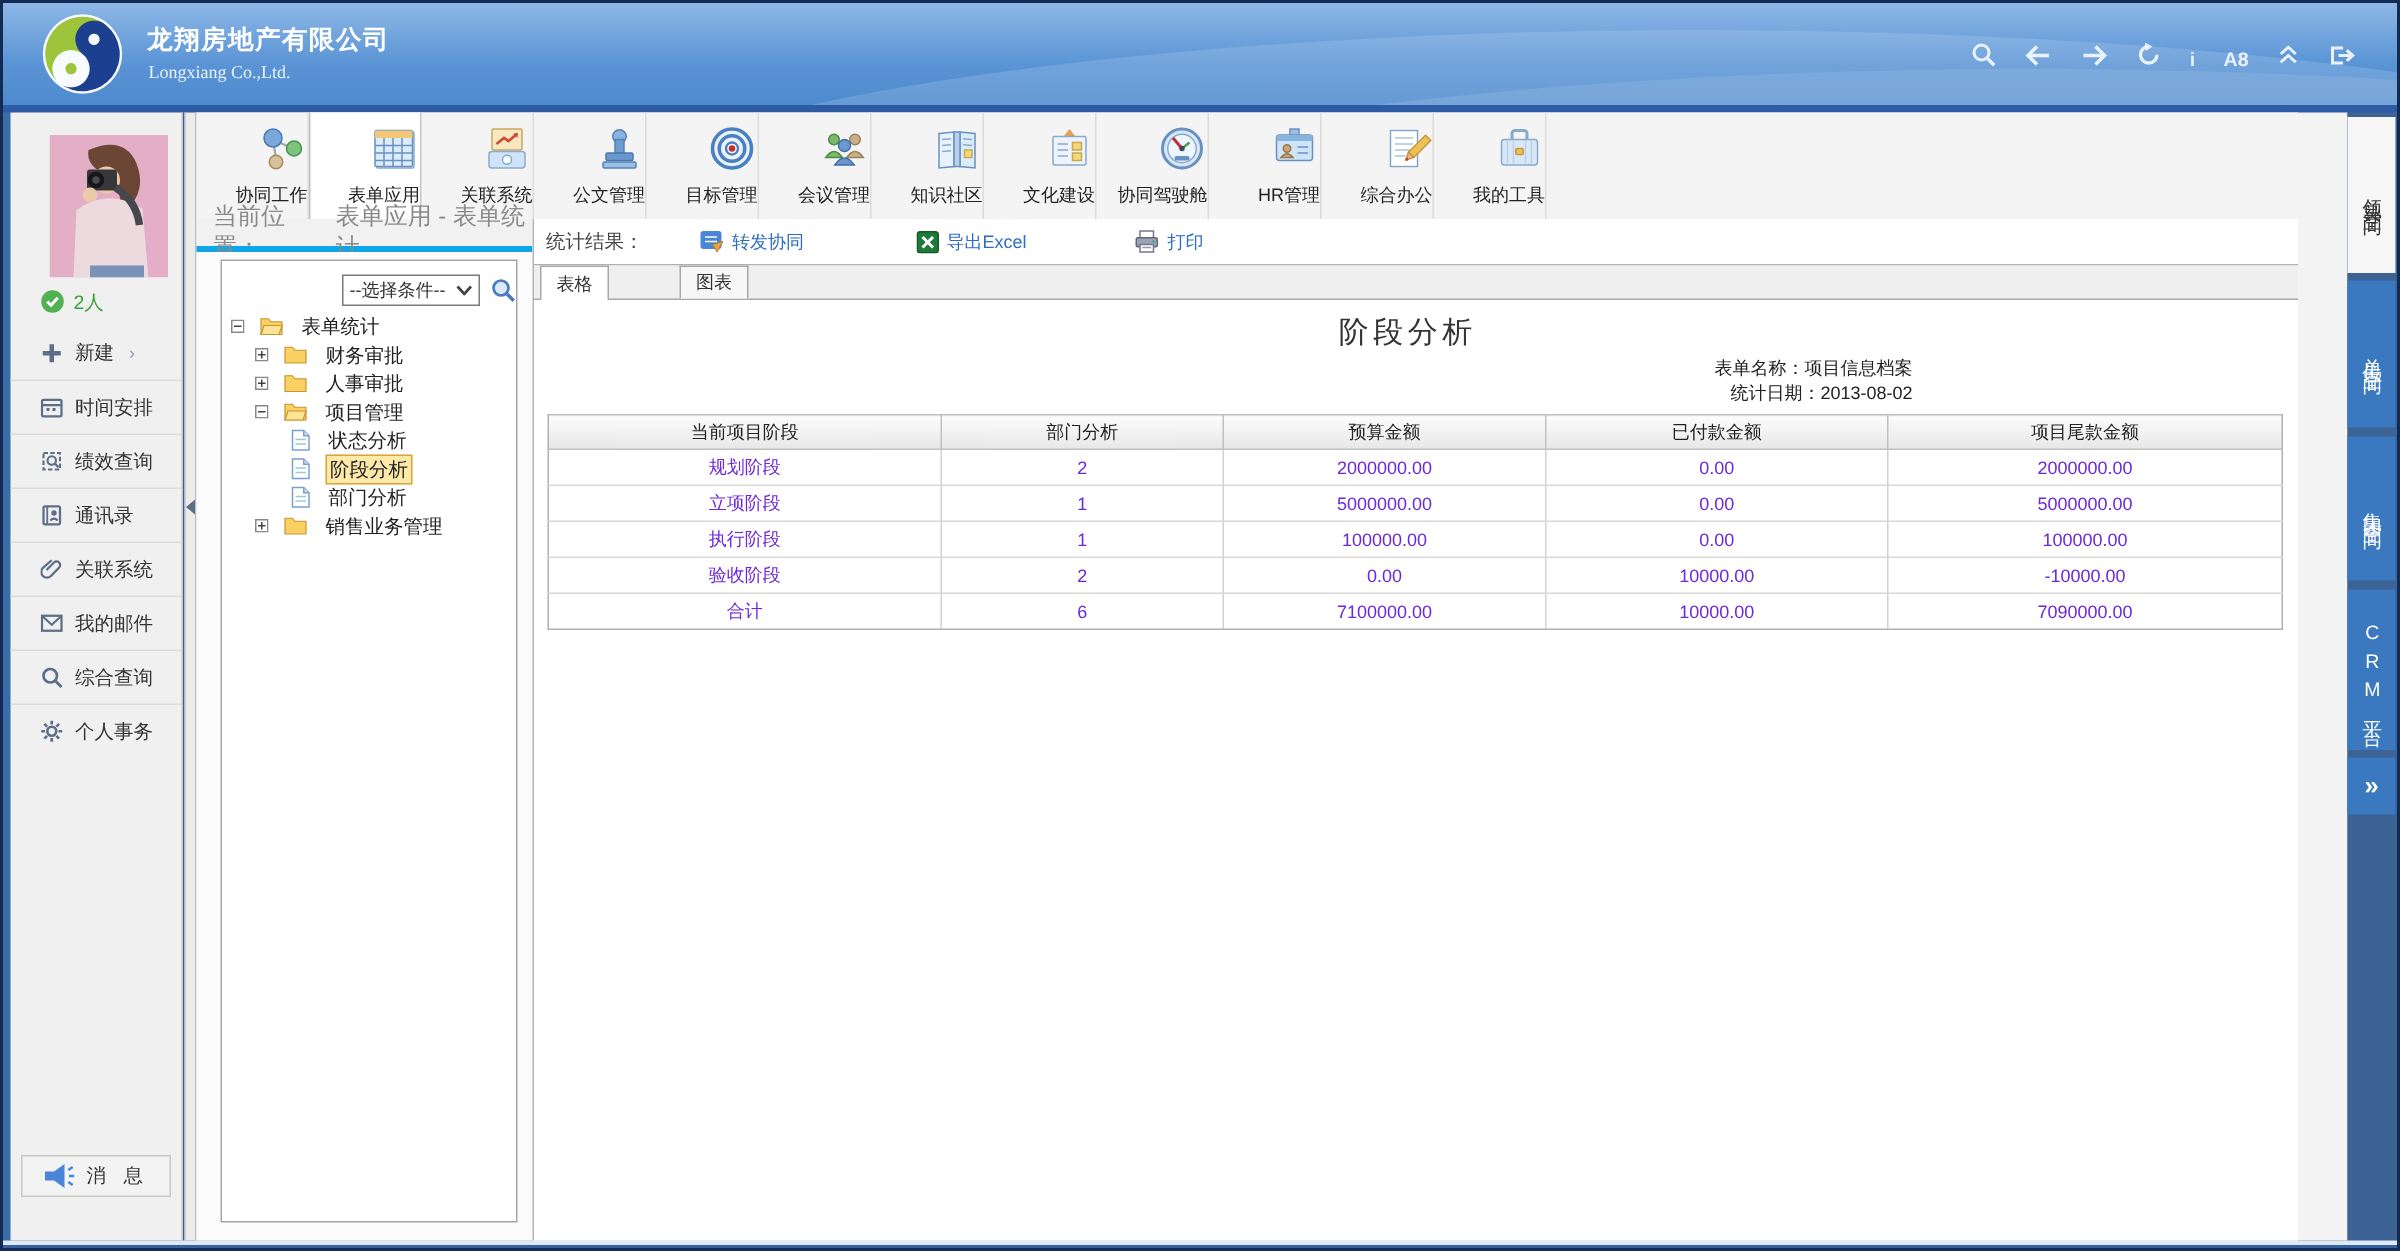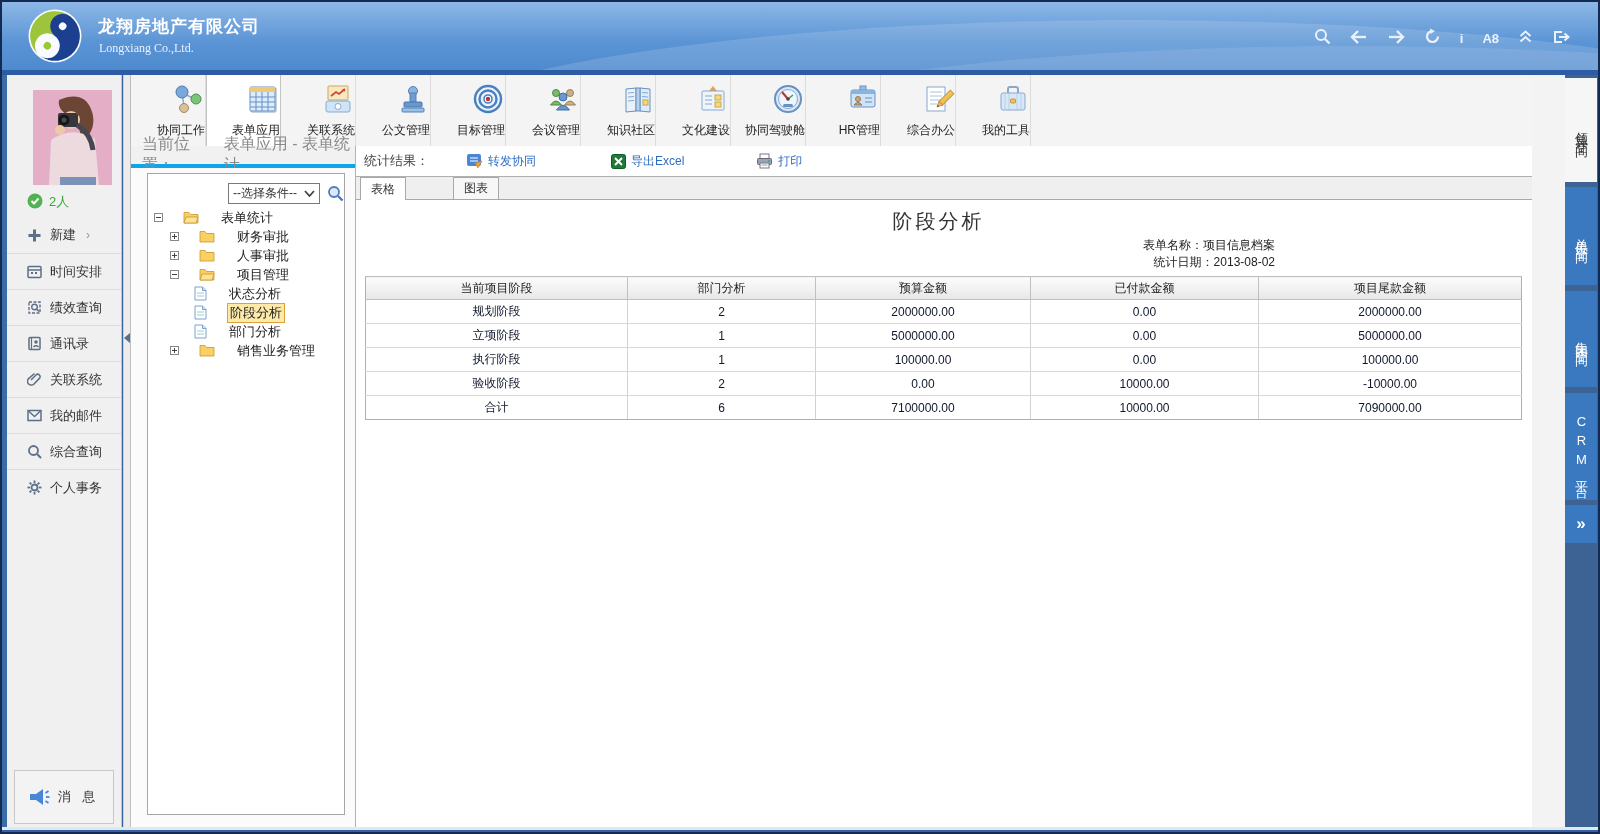--- a/index.html
+++ b/index.html
@@ -26,21 +26,21 @@
   
   .sidebar { position:absolute; left:5px; top:73px; width:115px; height:752px; background:#f0f0f0; border-right:1px solid #c6c6c6; }
   .avatar { position:absolute; left:26px; top:15px; width:79px; height:95px; }
   .status { position:absolute; left:20px; top:118px; display:flex; align-items:flex-start; gap:6px;
             color:#3aa33a; font-size:13px; }
   .menu { position:absolute; left:0; top:142px; width:100%; }
   .menu-item { height:36px; display:flex; align-items:center; padding-left:20px; gap:8px;
                font-size:13px; color:#333; border-top:1px solid #dcdcdc; cursor:default;text-align:center; }
   .menu-item:first-child { border-top:none; }
   .menu-arrow { color:#8a9ab0; font-size:12px; margin-left:2px; }
-  .msg-box { position:absolute; left:7px; top:695px; width:100px; height:54px; border:1px solid #c8c8c8;
+  .msg-box { position:absolute; left:7px; top:695px; width:100px; height:28px; border:1px solid #c8c8c8;
              background:#f3f3f3; display:flex; align-items:center; justify-content:center; gap:7px;
              font-size:13px; color:#333; letter-spacing:4px; }
 
   
   .splitter { position:absolute; left:121px; top:73px; width:8px; height:752px; background:#ececec;
               border-left:1px solid #cfcfcf; border-right:1px solid #bdbdbd; }
   .splitter .arr { position:absolute; left:0px; top:258px; width:0; height:0;
                    border-top:5px solid transparent; border-bottom:5px solid transparent; border-right:6px solid #5a6e88; }
 
   
@@ -55,42 +55,42 @@
   .breadcrumb { position:absolute; left:0; top:71px; width:224px; height:22px; background:#f1f1f1;
                 border-bottom:4px solid #0ea5e9; font-size:16px; color:#8a8a8a;
                 display:flex; align-items:center; padding-left:11px; gap:8px; }
 
   .tree-wrap { position:absolute; left:0; top:93px; width:224px; height:659px; background:#fbfbfb; }
   .tree-box { position:absolute; left:16px; top:5px; width:198px; height:642px; border:1px solid #a6a6a6; background:#fff; }
   .filter-row { display:flex; align-items:center; gap:7px; margin:9px 0 4px 8px;justify-content:flex-end; }
   .select { width:92px; height:21px; border:1px solid #7a7a7a; background:#fff; font-size:12px; color:#333;
             display:flex; align-items:center; justify-content:space-between; padding:0 4px 0 4px; cursor:pointer; }
   .tree { font-size:13px; color:#222; margin-top:4px; }
-  .t-row { display:flex; align-items:center; height:19px; gap:20px; white-space:nowrap; }
+  .t-row { display:flex; align-items:center; height:19px; gap:10px; white-space:nowrap; }
   .t-l0 { padding-left:6px; } .t-l1 { padding-left:22px; } .t-l2 { padding-left:46px; }
   .t-label { padding:0 2px; cursor:pointer; }
   .t-label.sel { background:#fdeaa9; border:1px solid #dca23e; }
 
   .main { position:absolute; left:224px; top:71px; width:1177px; height:681px; background:#fff; border-left:1px solid #b4b4b4; }
   .stats { height:31px; border-bottom:1px solid #b0b0b0; display:flex; align-items:center; font-size:13px; color:#444; }
   .stats .lbl { margin-left:8px; }
   .s-act { display:flex; align-items:center; gap:5px; color:#2d6cc3; font-size:12px; cursor:pointer; }
   .s-act.a1 { margin-left:37px; } .s-act.a2 { margin-left:75px; } .s-act.a3 { margin-left:72px; }
   .tabs-row { height:23px; background:#efefef; border-bottom:1px solid #a8a8a8; display:flex; align-items:flex-end; padding-left:4px; position:relative;gap:44px; }
   .tab { height:22px; min-width:44px; padding:0 10px; font-size:12px; color:#333; display:flex; align-items:center; justify-content:center;
          border:1px solid #a8a8a8; border-bottom:none; background:#f7f7f7; margin-right:3px; cursor:pointer; }
   .tab.active { background:#fff; height:23px; margin-bottom:-1px; }
   .content { position:absolute; left:0; top:54px; width:100%; bottom:0; background:#fff; }
   .r-title { margin-top:8px; width:1165px; text-align:center; font-size:20px; color:#333; letter-spacing:3px; }
   .r-meta { margin-top:2px; margin-right:257px; text-align:right; font-size:12px; color:#222; line-height:17px; }
   table.rep { border-collapse:collapse; margin:5px 0 0 9px; width:1156px; table-layout:fixed; }
   table.rep th { height:23px; background:linear-gradient(180deg,#fcfcfc,#e7e7e7); border:1px solid #c0c0c0;
                  font-size:12px; font-weight:normal; color:#222; }
   table.rep td { height:24px; border:1px solid #d8d8d8; border-left:1px solid #d2d2d2; border-right:1px solid #d2d2d2;
-                 text-align:center; font-size:12px; color:#0f172a; background:#fff; }
+                 text-align:center; font-size:12px; color:#6d28d9; background:#fff; }
   table.rep tr td:first-child, table.rep tr th:first-child { border-left:1px solid #b0b0b0; }
   table.rep tr td:last-child, table.rep tr th:last-child { border-right:1px solid #b0b0b0; }
   table.rep tr.last td { border-bottom:1px solid #b0b0b0; }
   td.num { color:#2b62c4; cursor:pointer; }
   .col1{width:262px}.col2{width:188px}.col3{width:215px}.col4{width:228px}.col5{width:263px}
 
   
   .gap-strip { position:absolute; left:1530px; top:73px; width:33px; height:752px; background:#f3f3f3; }
   .rail { position:absolute; left:1563px; top:73px; width:33px; height:752px; background:#3d6294; }
   .r-tab { position:absolute; left:0; width:32px; background:#3a78bf; color:#fff; font-size:13px;

